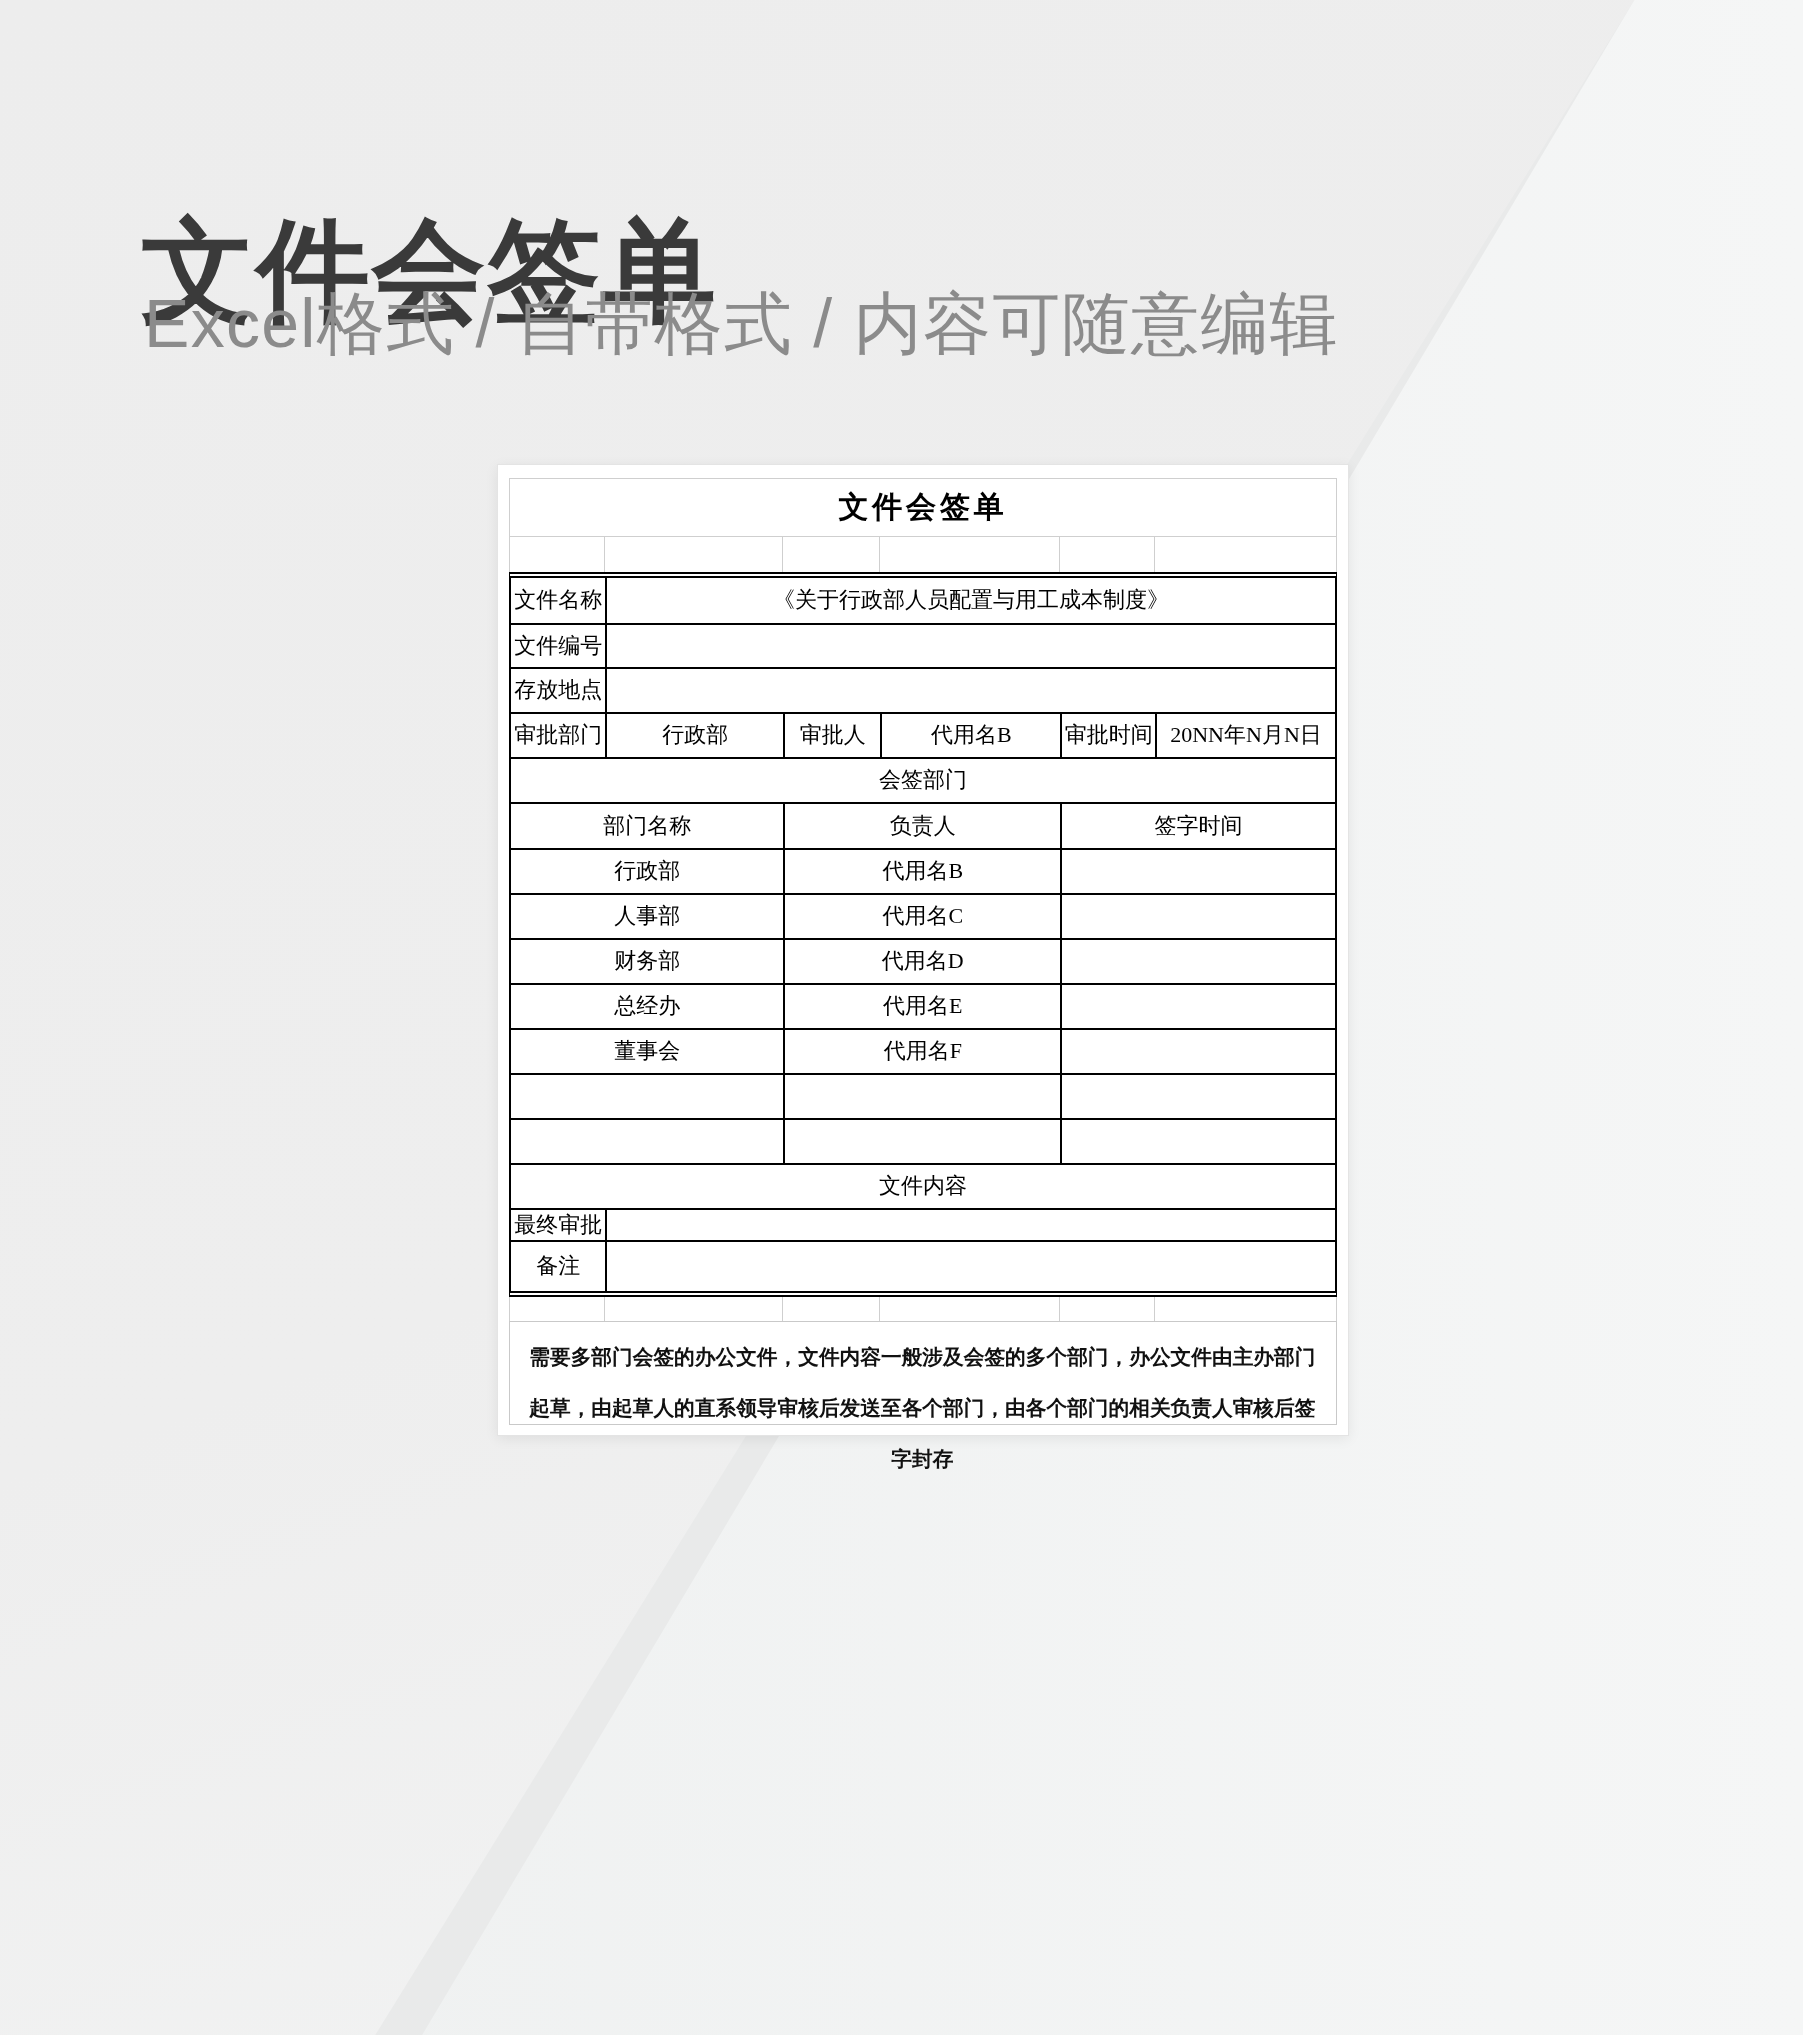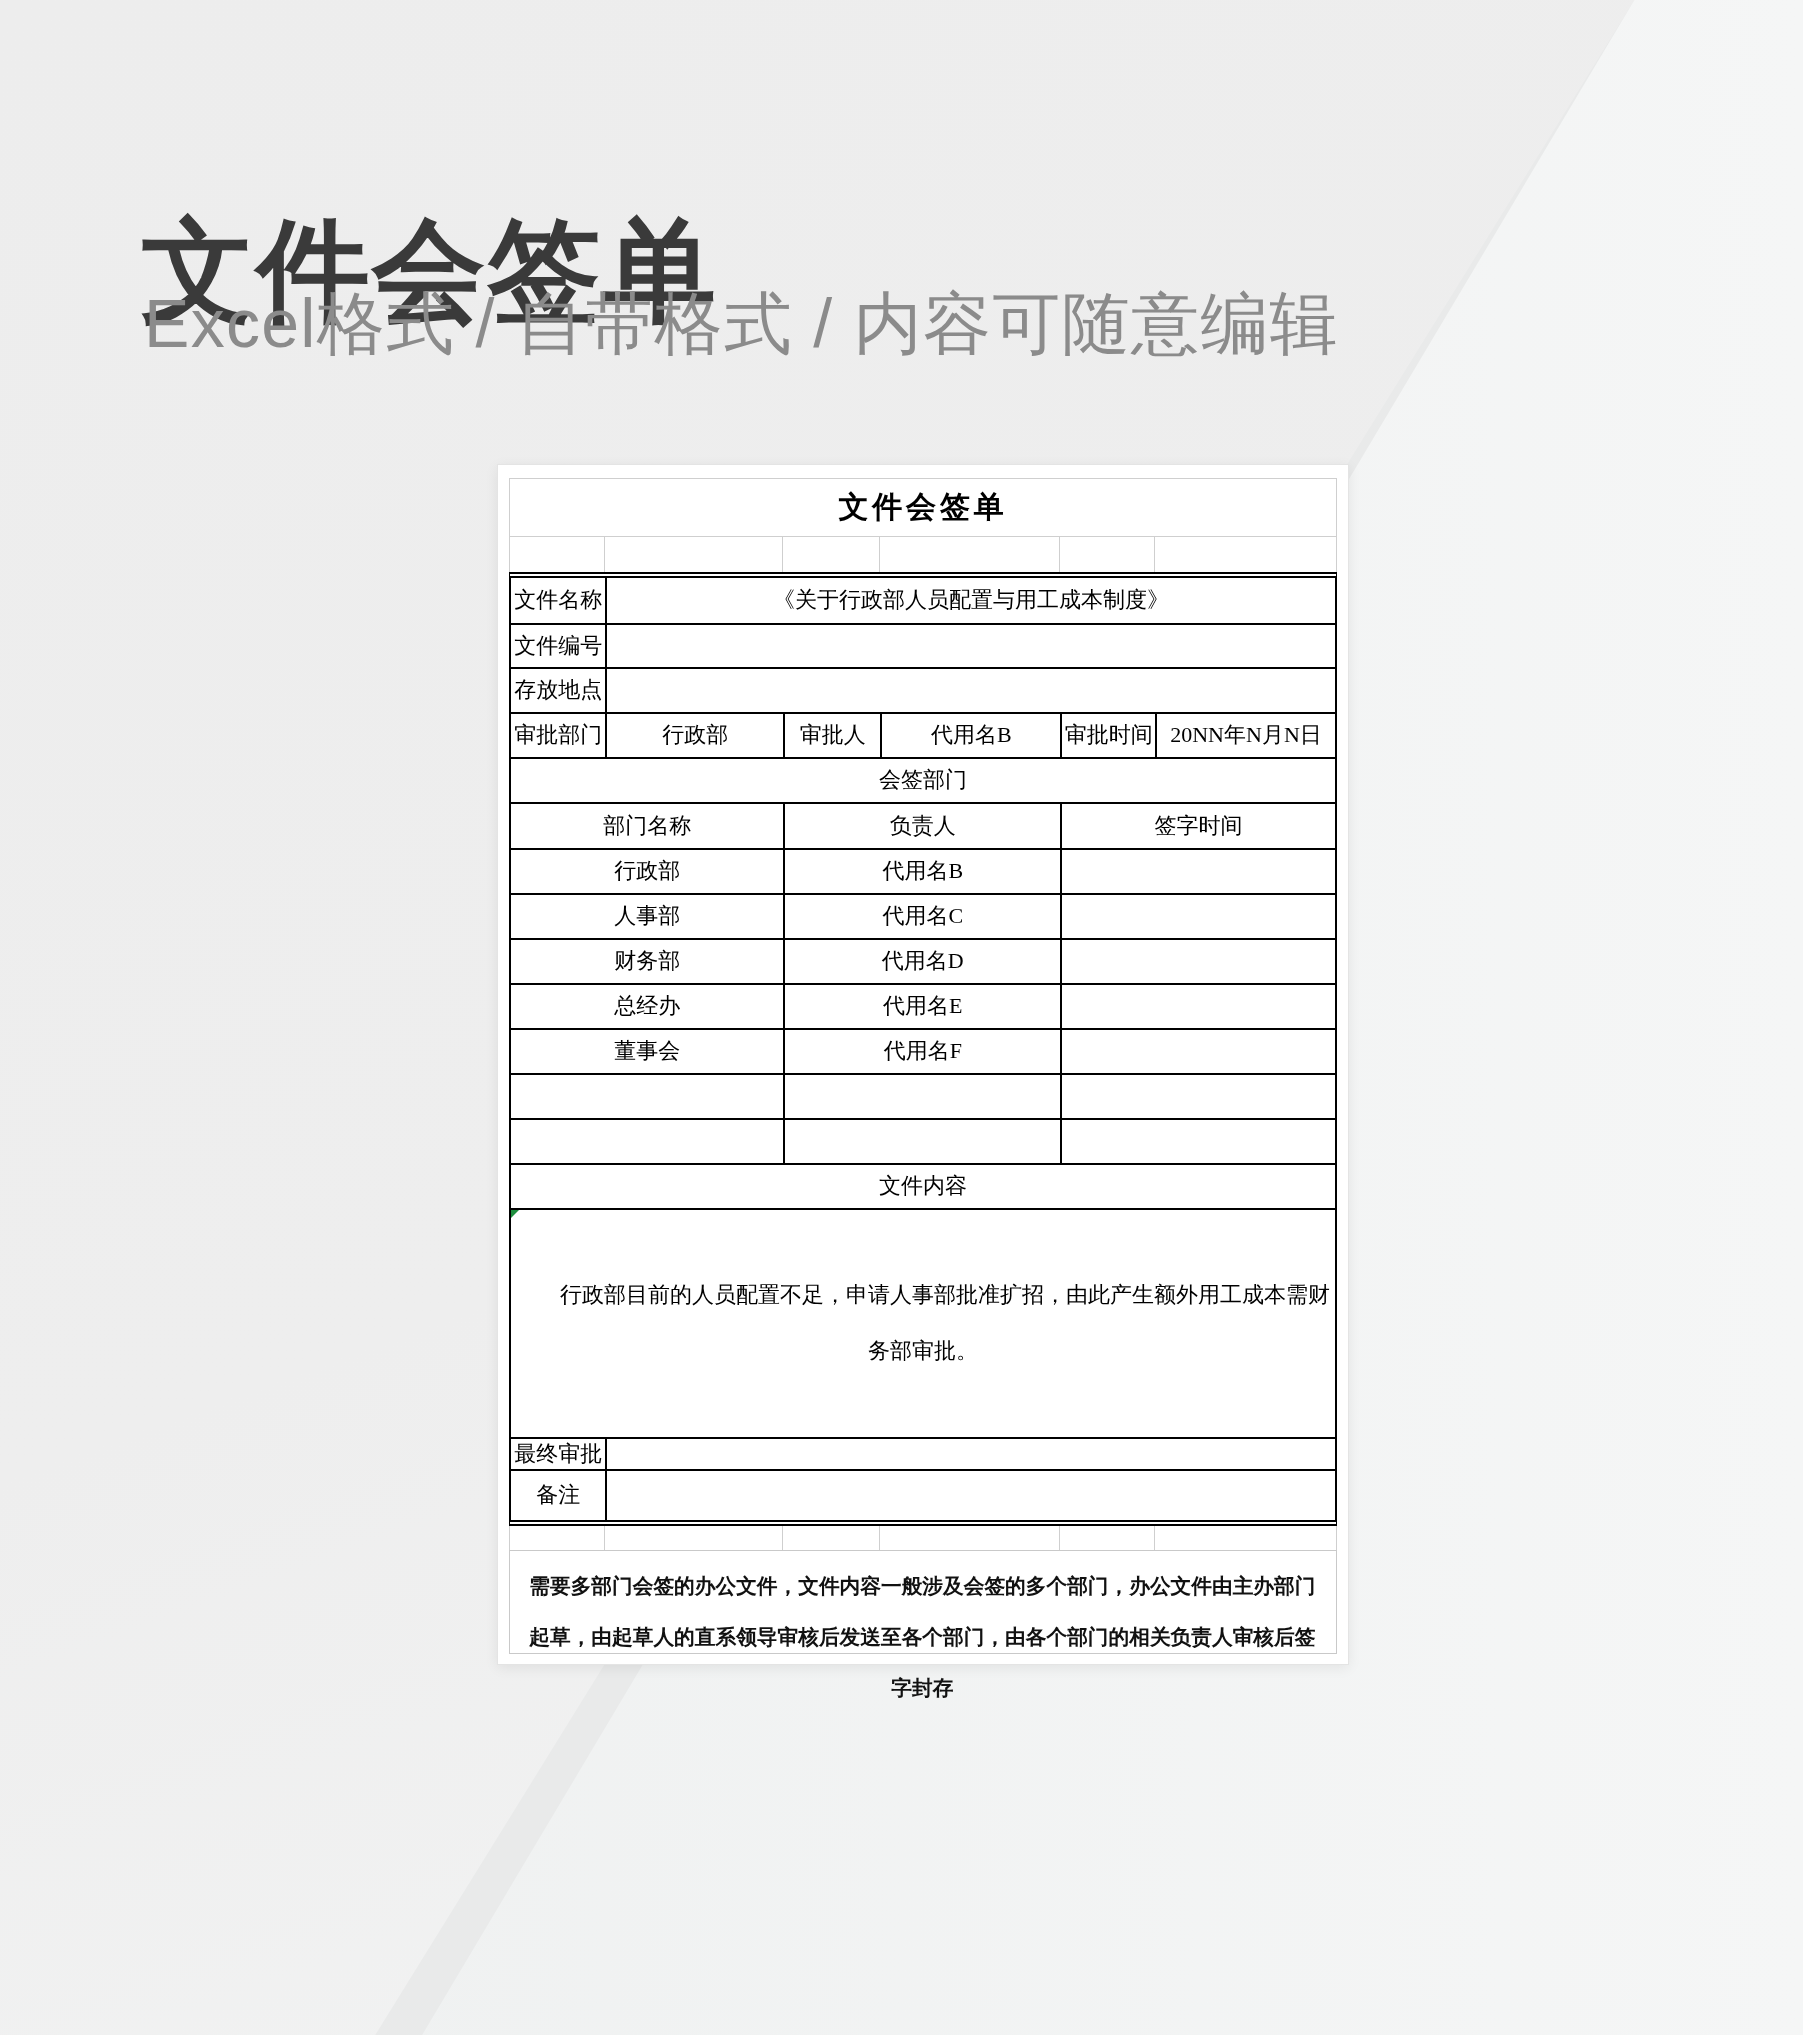--- a/index.html
+++ b/index.html
@@ -177,26 +177,20 @@
             <td colspan="2"></td>
           </tr>
           <tr style="height:45px">
             <td colspan="2"></td>
             <td colspan="2"></td>
             <td colspan="2"></td>
           </tr>
           <tr style="height:45px">
             <td colspan="6">文件内容</td>
           </tr>
-          <tr style="height:229px">
-            <td colspan="6" class="content-cell">
-              <span class="err-tri"></span>
-              <span class="content-text">行政部目前的人员配置不足，申请人事部批准扩招，由此产生额外用工成本需财务部审批。</span>
-            </td>
-          </tr>
           <tr style="height:32px">
             <td>最终审批</td>
             <td colspan="5"></td>
           </tr>
           <tr style="height:50px">
             <td>备注</td>
             <td colspan="5"></td>
           </tr>
         </tbody>
       </table>

